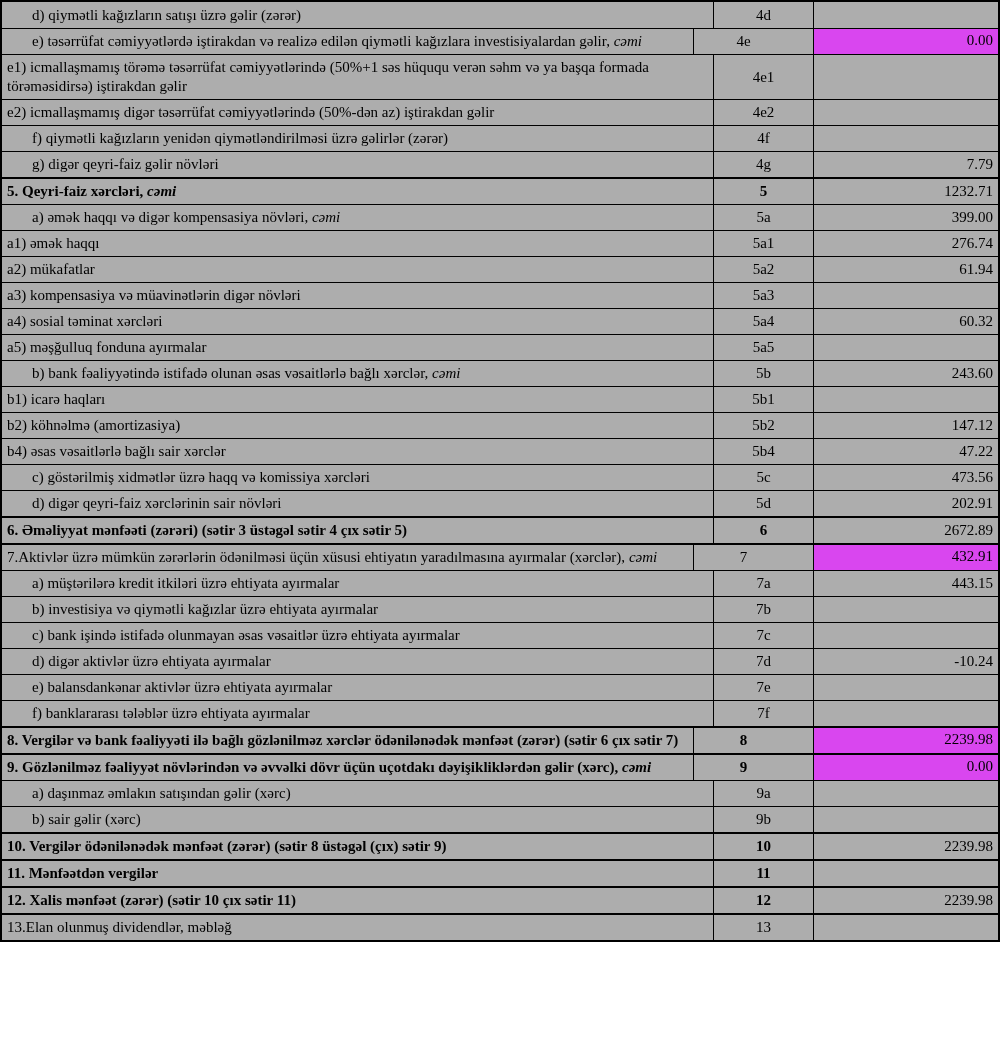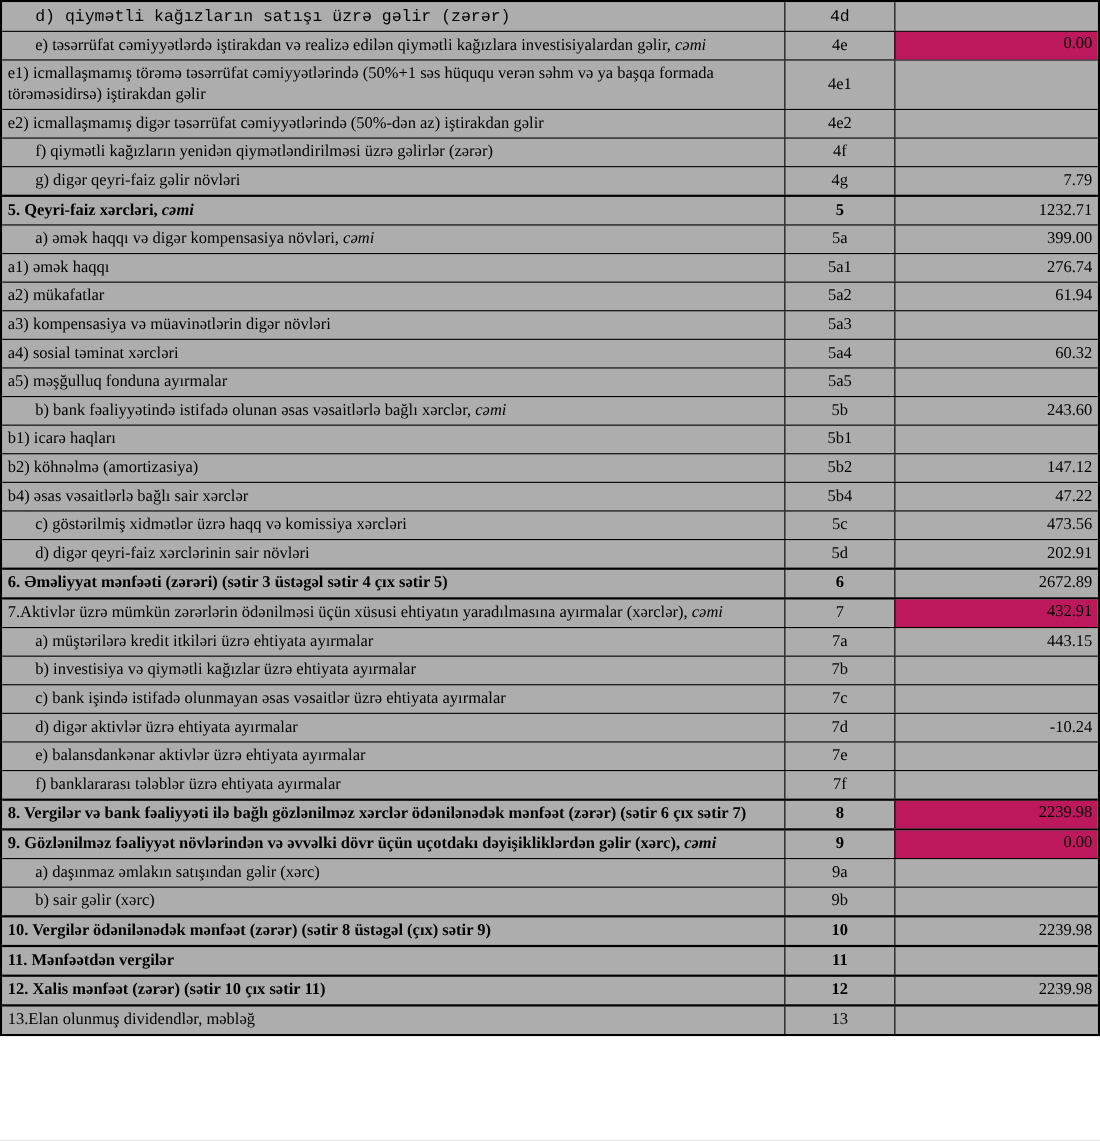--- a/index.html
+++ b/index.html
@@ -12,21 +12,21 @@
     width: 1000px;
     border: 2px solid #000;
     background: #adadad;
   }
   .row {
     display: flex;
     border-top: 1px solid #000;
     min-height: 26px;
     background: #adadad;
   }
-  .row:first-child { border-top: none; font-family: Liberation Mono, monospace; }
+  .row:first-child { border-top: none; }
   .row.thick { border-top-width: 2px; }
   .cell {
     border-left: 1px solid #000;
     font-size: 15px;
     line-height: 19px;
     color: #000;
   }
   .desc {
     flex: 1;
     border-left: none;
@@ -48,22 +48,23 @@
   .value {
     width: 185px;
     flex: 0 0 185px;
     display: flex;
     align-items: center;
     justify-content: flex-end;
     padding: 2px 5px;
     text-align: right;
   }
   .value.white {
-    background: #be185d;
+    background: #d946ef;
     align-items: flex-start;
+    margin-left: 20px;
   }
   .row.bold .desc, .row.bold .code { font-weight: bold; }
   .value.vbold { font-weight: normal; padding-left: 40px; }
 </style>
 </head>
 <body>
 
 <div class="fin-table" id="fin-table">
     <div class="row">
       <div class="cell desc indent1">

